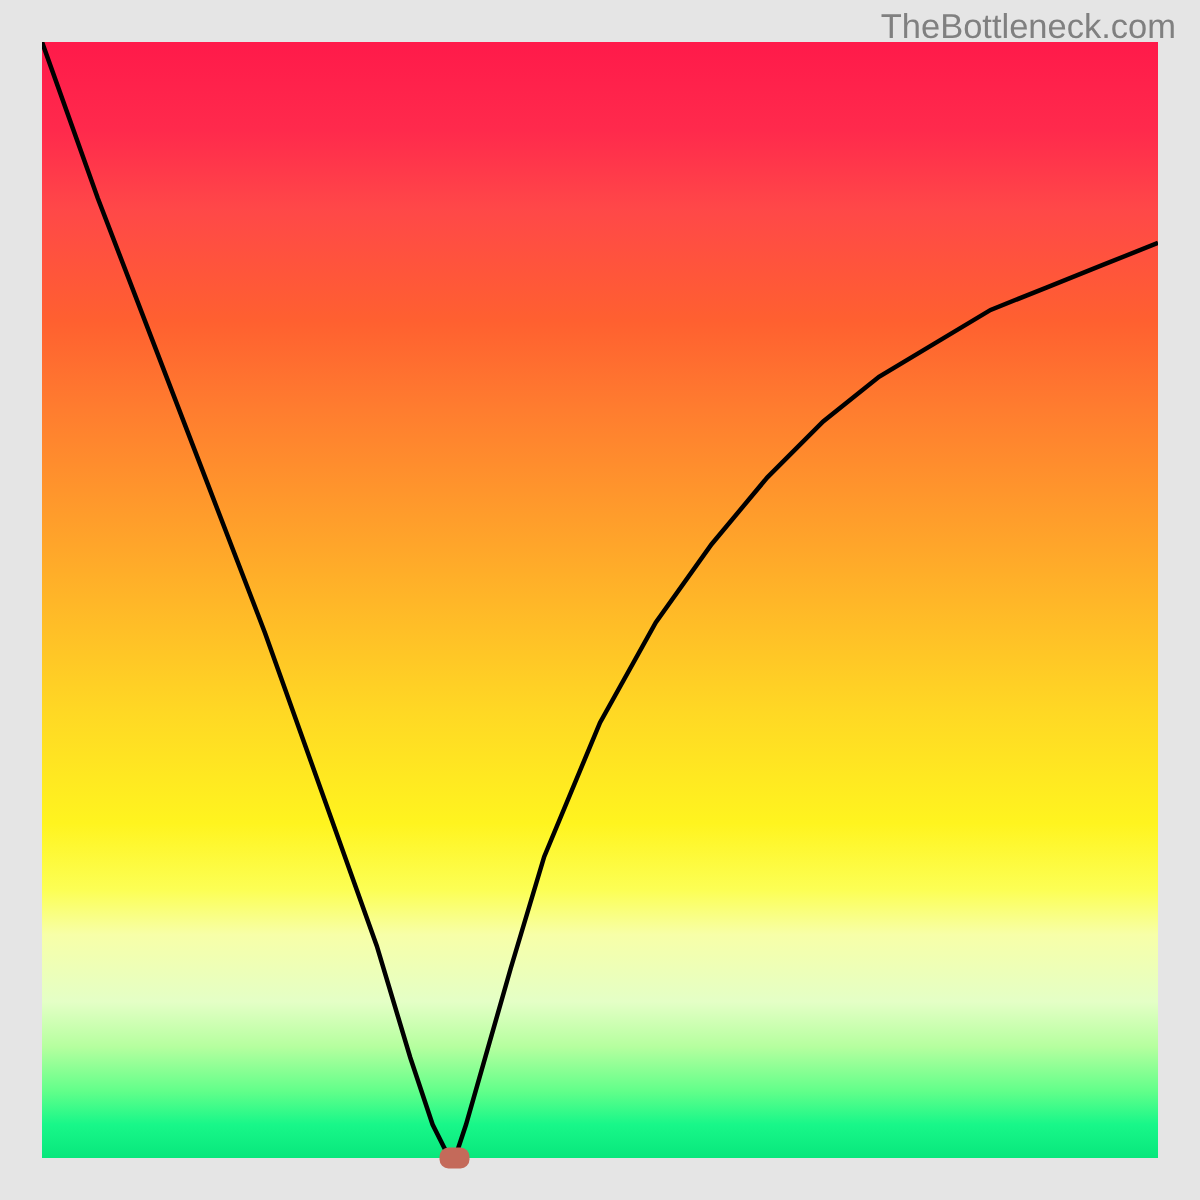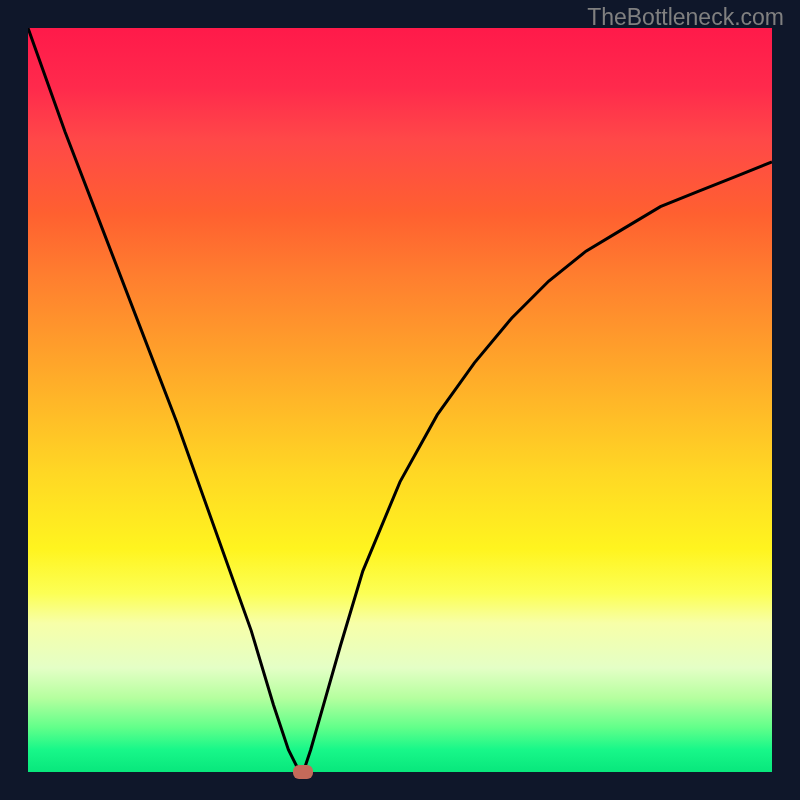--- a/index.html
+++ b/index.html
@@ -6,21 +6,21 @@
     margin: 0;
     padding: 0;
     width: 800px;
     height: 800px;
     font-family: Arial, sans-serif;
     background: #000;
   }
   .frame {
     width: 800px;
     height: 800px;
-    background: #0f172a;
+    background: #e5e5e5;
     position: relative;
   }
   .plot-area {
     position: absolute;
     left: 28px;
     top: 28px;
     width: 744px;
     height: 744px;
     background: linear-gradient(
       to bottom,

